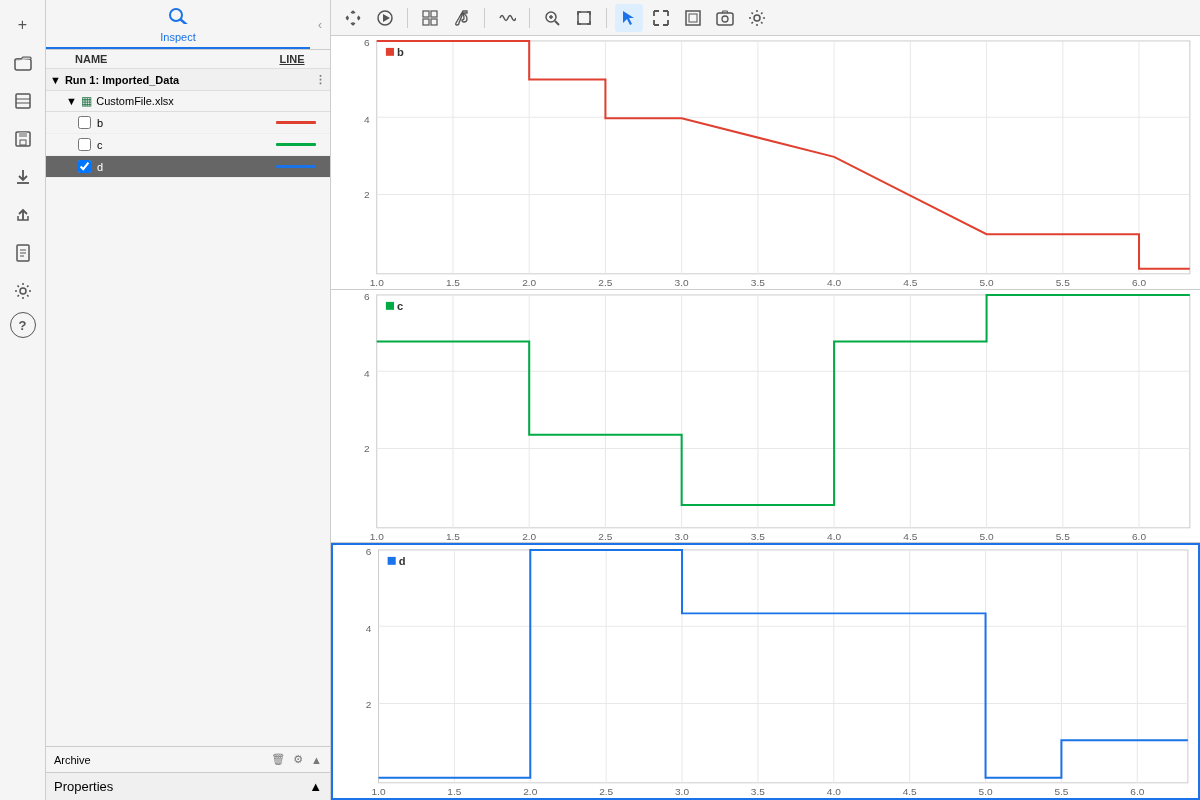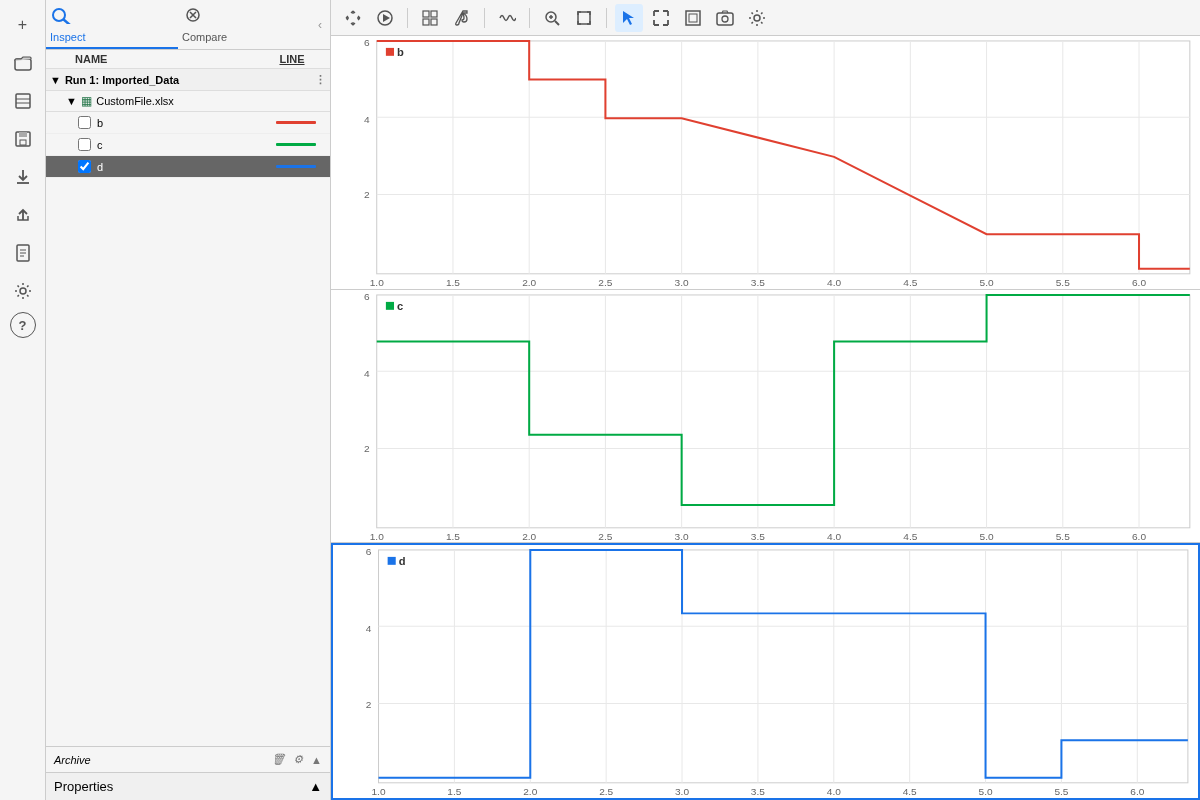--- a/index.html
+++ b/index.html
@@ -43,21 +43,21 @@
 
     .tabs-header {
       display: flex;
       border-bottom: 1px solid #ccc;
       background: #f5f5f5;
     }
     .tab-item {
       flex: 1;
       display: flex;
       flex-direction: column;
-      align-items: flex-start;
+      align-items: center;
       padding: 6px 4px 4px;
       cursor: pointer;
       border-bottom: 2px solid transparent;
       color: #555;
       font-size: 11px;
     }
     .tab-item.active {
       border-bottom: 2px solid #1a73e8;
       color: #1a73e8;
     }
@@ -122,21 +122,20 @@
     .line-preview { height: 3px; width: 40px; border-radius: 1px; }
 
     
     .archive-bar {
       padding: 6px 8px;
       border-top: 1px solid #ccc;
       display: flex;
       align-items: center;
       background: #f5f5f5;
       font-size: 11px;
-      font-style: italic;
     }
     .archive-bar .archive-label { flex: 1; }
     .archive-bar .archive-icons { display: flex; gap: 8px; align-items: center; }
     .properties-bar {
       padding: 6px 8px;
       border-top: 1px solid #ccc;
       background: #f0f0f0;
       font-size: 13px;
       display: flex;
       align-items: center;
@@ -266,30 +265,20 @@
 
   <div class="tabs-header">
     <div class="tab-item active">
       <div class="tab-icon">
         <svg width="22" height="18" viewBox="0 0 22 18">
             <circle cx="9" cy="9" r="6" fill="none" stroke="#1a73e8" stroke-width="2"></circle>
             <line x1="13" y1="13" x2="20" y2="19" stroke="#1a73e8" stroke-width="2.5"></line>
           </svg>
       </div>
       <span>Inspect</span>
-    </div>
-    <div class="tab-item">
-      <div class="tab-icon">
-        <svg width="22" height="18" viewBox="0 0 22 18">
-            <circle cx="11" cy="9" r="6" fill="none" stroke="#555" stroke-width="1.5"></circle>
-            <polyline points="8,6 11,9 8,12" fill="none" stroke="#555" stroke-width="1.5"></polyline>
-            <polyline points="14,6 11,9 14,12" fill="none" stroke="#555" stroke-width="1.5"></polyline>
-          </svg>
-      </div>
-      <span>Compare</span>
     </div>
     <div style="width:20px; display:flex; align-items:center; justify-content:center; cursor:pointer; color:#999;">‹</div>
   </div>
 
 
   <div class="signals-table-header">
     <span class="col-name">NAME</span>
     <span class="col-line">LINE</span>
   </div>
 

